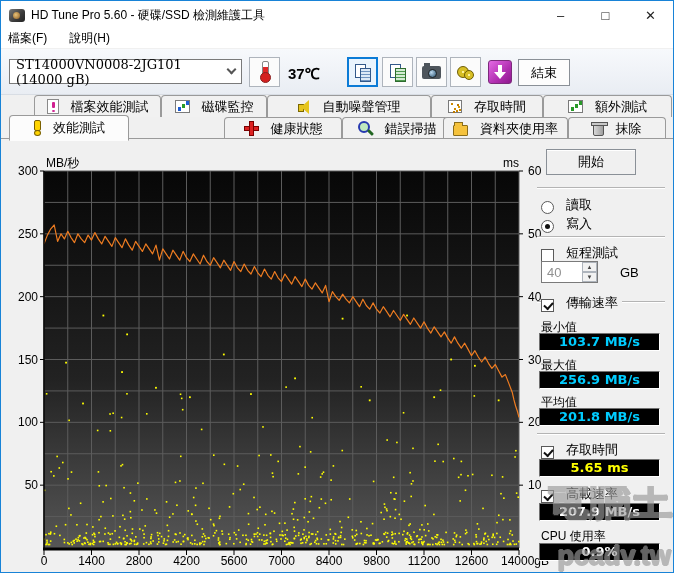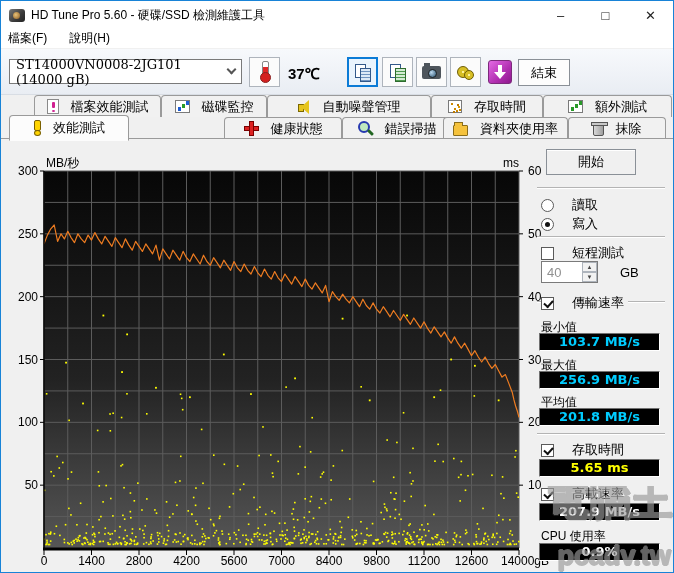--- a/index.html
+++ b/index.html
@@ -133,21 +133,21 @@
   
   .chart-svg { position:absolute; left:0; top:140px; }
 
   
   .panel { position:absolute; left:534px; top:140px; width:140px; height:430px; }
   .btn-start { position:absolute; left:11px; top:8px; width:90px; height:26px; background:#f0f0f0;
       border:1px solid #8a9097; box-shadow:inset 0 1px 0 #fff; display:flex; align-items:center;
       justify-content:center; font-size:13px; }
   .sep { position:absolute; left:2px; width:128px; height:2px;
       border-top:1px solid #b4b4b4; border-bottom:1px solid #fff; }
-  .radio-row, .check-row { position:absolute; left:6px; display:flex; align-items:center; gap:18px; font-size:13px; }
+  .radio-row, .check-row { position:absolute; left:6px; display:flex; align-items:flex-end; gap:12px; font-size:13px; }
   .radio { width:13px; height:13px; border:1px solid #5a5a5a; border-radius:50%; background:#fff; position:relative; }
   .radio.sel::after { content:""; position:absolute; left:3px; top:3px; width:5px; height:5px;
       border-radius:50%; background:#111; }
   .checkbox { width:13px; height:13px; border:1px solid #5a5a5a; background:#fff; position:relative; }
   .checkbox.sel::after { content:""; position:absolute; left:2px; top:2px; width:7px; height:4px;
       border-left:2px solid #111; border-bottom:2px solid #111; transform:rotate(-48deg); }
   .spin-wrap { position:absolute; left:6px; top:120px; display:flex; align-items:center; }
   .spin-box { width:57px; height:22px; border:1px solid #7a7a7a; background:#fff; display:flex; }
   .spin-val { flex:1; padding:3px 0 0 5px; color:#909090; font-size:13px; }
   .spin-btns { width:15px; display:flex; flex-direction:column; }

